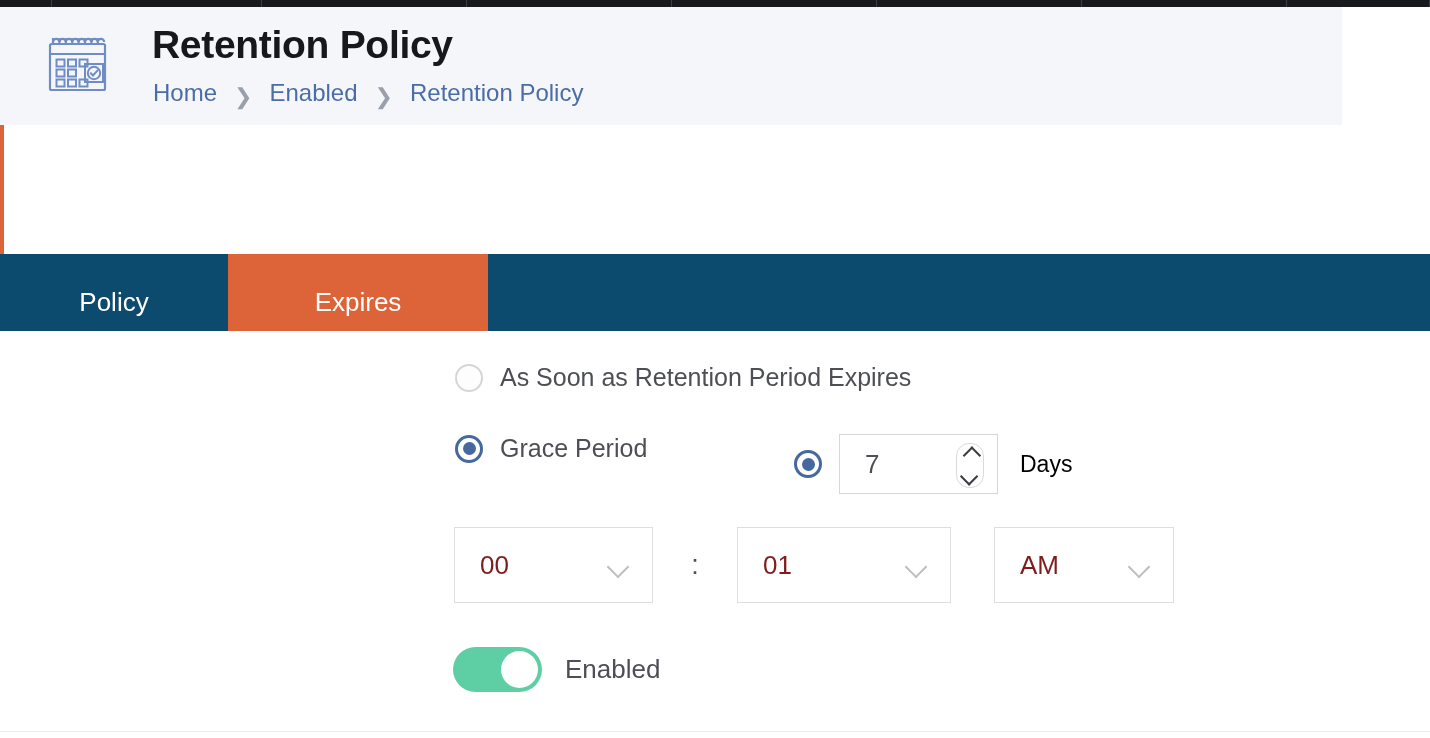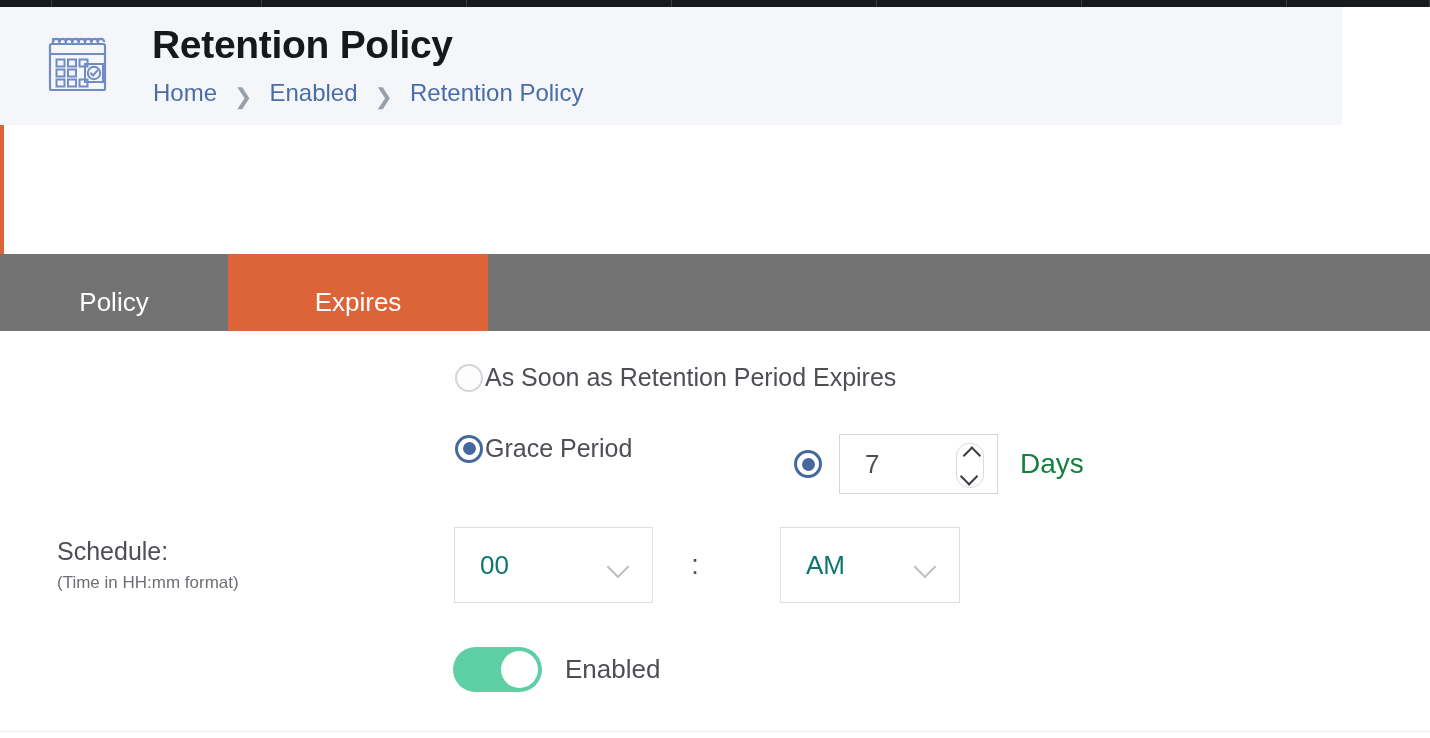--- a/index.html
+++ b/index.html
@@ -95,21 +95,21 @@
     height: 129px;
     background: #dd6439;
   }
 
   
   #tab-bar {
     position: absolute;
     top: 254px; left: 0;
     width: 1430px;
     height: 97px;
-    background: #737373;
+    background: #0c4a6e;
     display: flex;
     align-items: stretch;
   }
   .tab {
     display: flex;
     align-items: center;
     justify-content: center;
     color: #ffffff;
     font-size: 26px;
     cursor: pointer;
@@ -150,21 +150,21 @@
   .radio-outer.on::after {
     content: "";
     width: 13px;
     height: 13px;
     border-radius: 50%;
     background: #45699f;
   }
   .radio-label {
     font-size: 25px;
     color: #4d4f55;
-    margin-left: 2px;
+    margin-left: 17px;
     white-space: nowrap;
   }
 
   #row-asap {
     position: absolute;
     left: 455px;
     top: 32px;
     display: flex;
     align-items: center;
   }
@@ -229,22 +229,22 @@
     width: 11px;
     height: 11px;
     border-left: 2px solid #3b3d42;
     border-bottom: 2px solid #3b3d42;
   }
   .chev.up { transform: rotate(135deg) translate(-1px,-1px); }
   .chev.down { transform: rotate(-45deg) translate(-1px,-1px); }
 
   #days-unit {
     margin-left: 22px;
-    font-size: 28px;
-    color: #15803d;
+    font-size: 23px;
+    color: #000000;
   }
 
   
   #schedule-label {
     position: absolute;
     left: 57px;
     top: 204px;
   }
   #schedule-title {
     font-size: 25px;
@@ -270,21 +270,21 @@
     border: 1px solid #dcdee1;
     background: #ffffff;
     box-sizing: border-box;
     display: flex;
     align-items: center;
     position: relative;
     cursor: pointer;
   }
   .time-select .sel-value {
     font-size: 26px;
-    color: #0f766e;
+    color: #7f1d1d;
     margin-left: 25px;
   }
   .sel-caret {
     position: absolute;
     right: 26px;
     top: 31px;
     width: 14px;
     height: 14px;
     border-left: 2px solid #bcbec2;
     border-bottom: 2px solid #bcbec2;
@@ -435,33 +435,33 @@
             <i class="chev down"></i>
           </div>
         </div>
       </div>
 
       <span id="days-unit">Days</span>
 
     </div>
   </div>
 
-  <div id="schedule-label">
-    <div id="schedule-title">Schedule:</div>
-    <div id="schedule-hint">(Time in HH:mm format)</div>
-  </div>
 
   <div id="schedule-row">
     <div class="time-select" id="sel-hour">
       <span class="sel-value">00</span>
       <span class="sel-caret"></span>
     </div>
 
     <div id="time-colon">:</div>
 
+    <div class="time-select" id="sel-minute">
+      <span class="sel-value">01</span>
+      <span class="sel-caret"></span>
+    </div>
 
     <div id="sel-meridiem-spacer"></div>
 
     <div class="time-select" id="sel-meridiem">
       <span class="sel-value">AM</span>
       <span class="sel-caret"></span>
     </div>
   </div>
 
   <div id="toggle-row">

